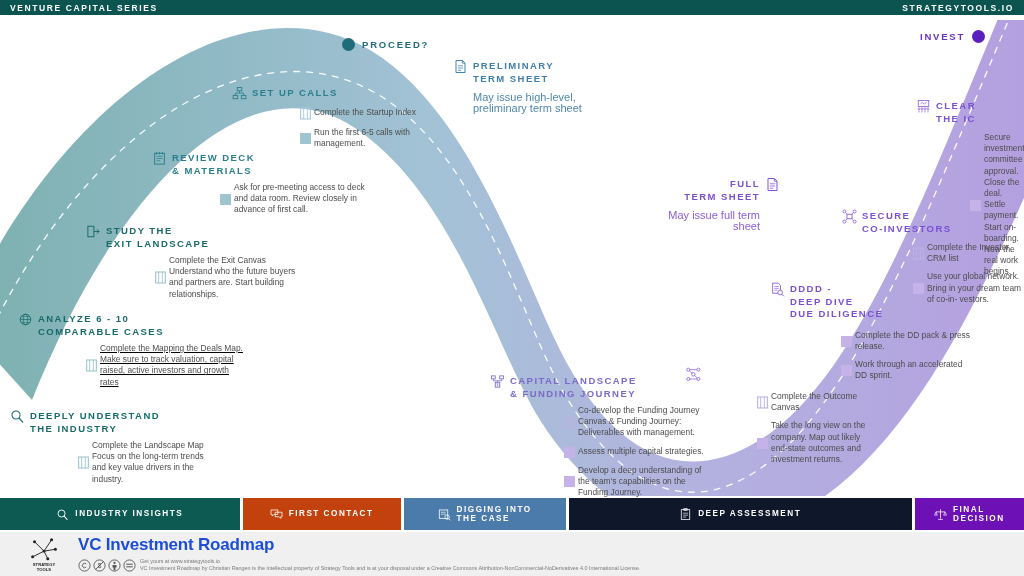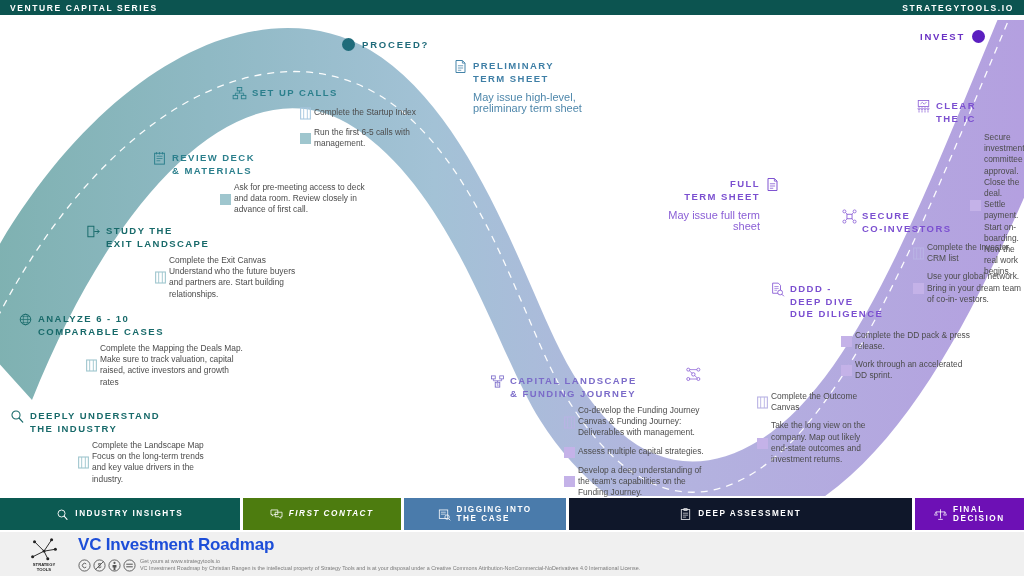--- a/index.html
+++ b/index.html
@@ -155,21 +155,21 @@
       <svg class="node-icon" viewBox="0 0 20 20">
         <circle cx="10" cy="10" r="7" fill="none" stroke="#186a6a" stroke-width="1.3"></circle>
         <ellipse cx="10" cy="10" rx="3" ry="7" fill="none" stroke="#186a6a" stroke-width="0.9"></ellipse>
         <line x1="3" y1="10" x2="17" y2="10" stroke="#186a6a" stroke-width="0.9"></line>
         <line x1="4" y1="6" x2="16" y2="6" stroke="#186a6a" stroke-width="0.7"></line>
         <line x1="4" y1="14" x2="16" y2="14" stroke="#186a6a" stroke-width="0.7"></line>
       </svg>
       <div class="node-title c-teal">ANALYZE 6 - 10
 COMPARABLE CASES</div>
     </div>
-    <div class="bullets" style="margin-left:20px;">
+    <div class="bullets" style="margin-left:20px;text-decoration:underline;">
       <div class="bullet">
         <svg class="mark" viewBox="0 0 12 14">
           <rect x="0.7" y="1" width="10.6" height="12" fill="none" stroke="#9fc6ce" stroke-width="1.2"></rect>
           <line x1="4" y1="1" x2="4" y2="13" stroke="#9fc6ce" stroke-width="1"></line>
           <line x1="8" y1="1" x2="8" y2="13" stroke="#9fc6ce" stroke-width="1"></line>
         </svg>
         <div class="btxt">Complete the Mapping the Deals Map.
 Make sure to track valuation, capital
 raised, active investors and growth
 rates</div>
@@ -456,21 +456,21 @@
   <div class="phasebar">
 
     <div class="phase" style="width:241px; background:#0c5a52;">
       <svg class="phase-icon" viewBox="0 0 20 20">
         <circle cx="8.5" cy="8.5" r="5.4" fill="none" stroke="#ffffff" stroke-width="1.4"></circle>
         <line x1="12.5" y1="12.5" x2="17" y2="17.5" stroke="#ffffff" stroke-width="1.6" stroke-linecap="round"></line>
       </svg>
       <span class="phase-label">INDUSTRY INSIGHTS</span>
     </div>
 
-    <div class="phase" style="width:159px; background:#4d7c0f;font-style:italic;">
+    <div class="phase" style="width:159px; background:#c2410c;">
       <svg class="phase-icon" viewBox="0 0 20 20">
         <path d="M1.5,3 L12,3 L12,10 L6,10 L3.5,12.5 L3.5,10 L1.5,10 Z" fill="none" stroke="#ffffff" stroke-width="1.2"></path>
         <path d="M8,6.5 L18.5,6.5 L18.5,13.5 L16.5,13.5 L16.5,16 L14,13.5 L8,13.5 Z" fill="none" stroke="#ffffff" stroke-width="1.2"></path>
       </svg>
       <span class="phase-label">FIRST CONTACT</span>
     </div>
 
     <div class="phase" style="width:163px; background:#4a7bab;">
       <svg class="phase-icon" viewBox="0 0 20 20">
         <rect x="2" y="3" width="13" height="13" fill="none" stroke="#ffffff" stroke-width="1.2"></rect>

